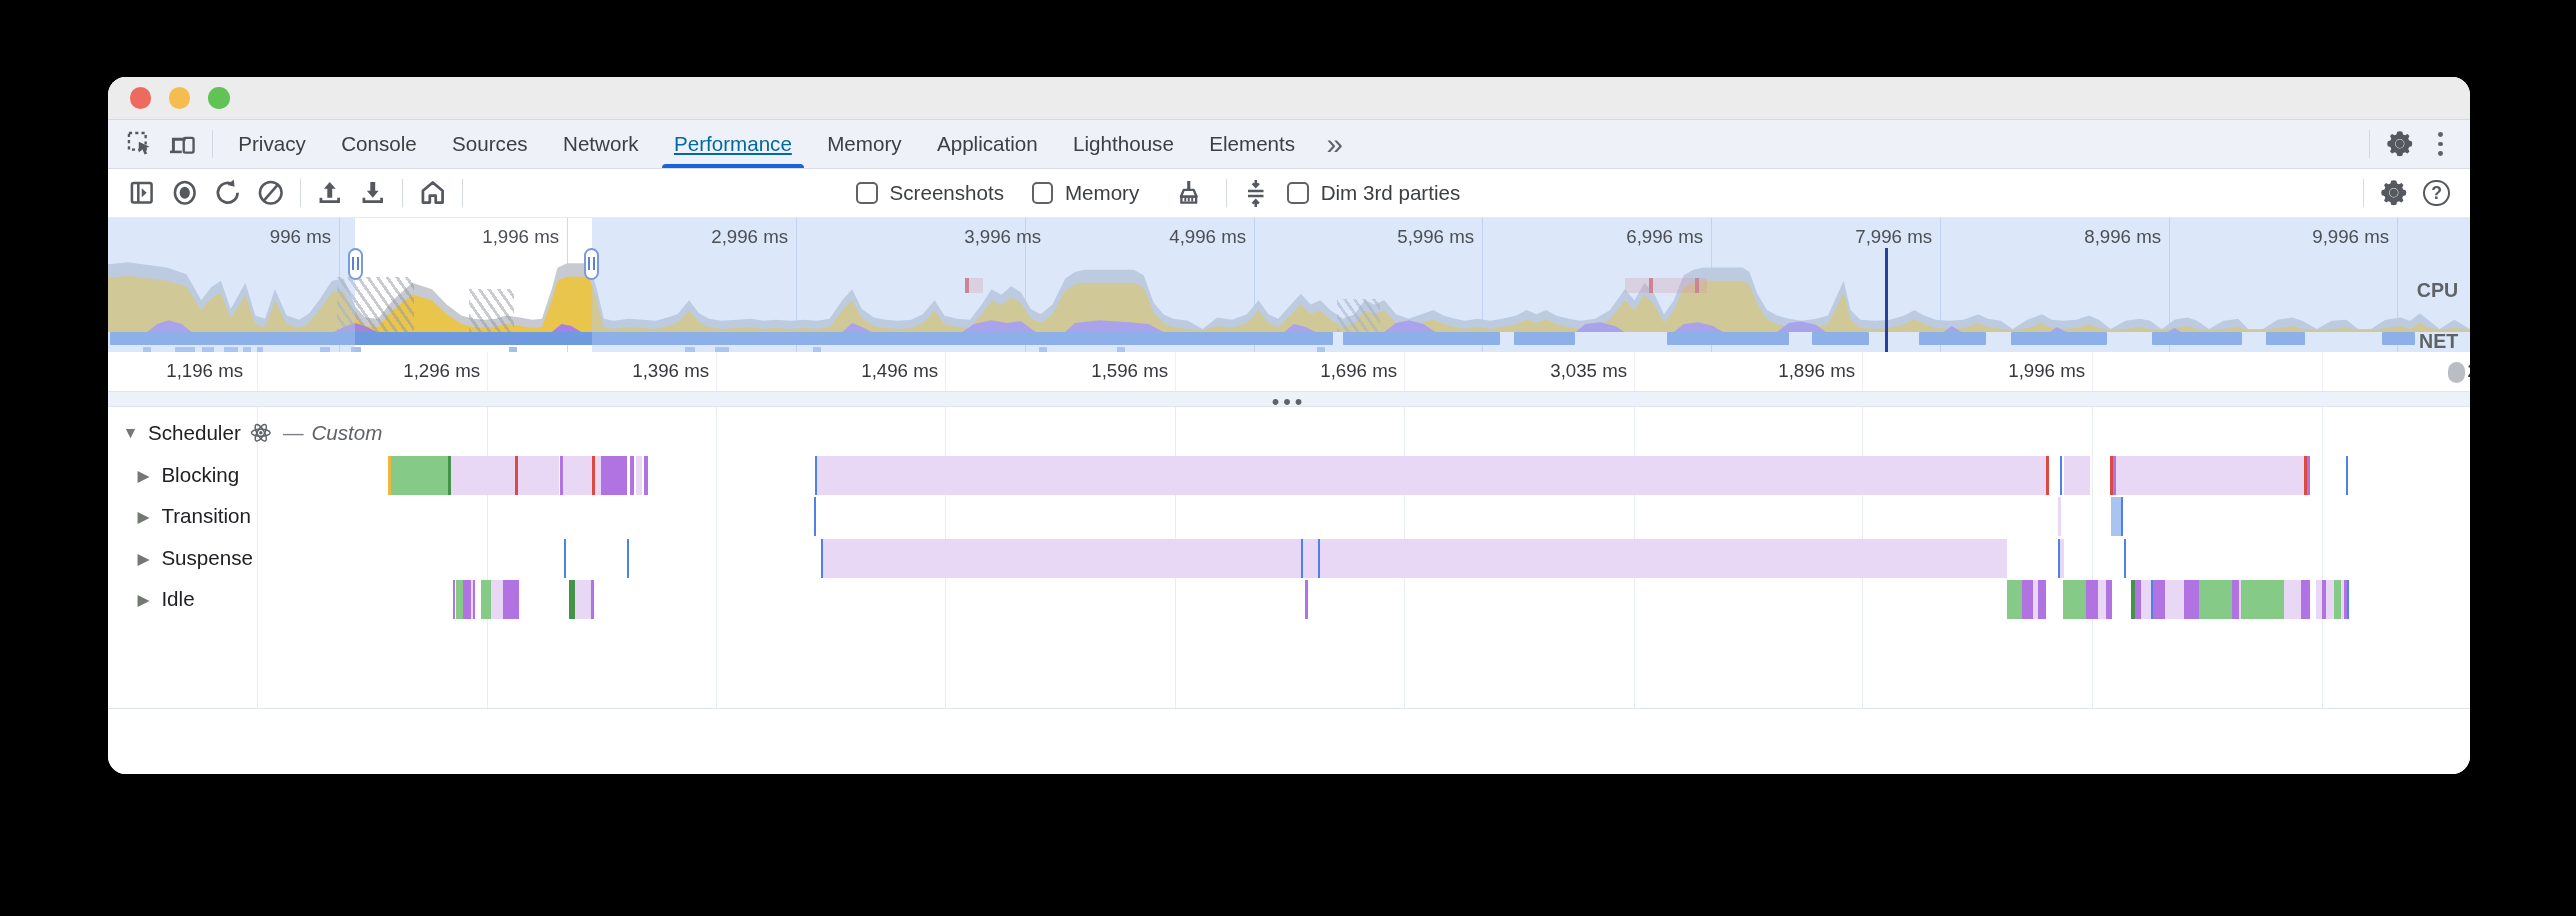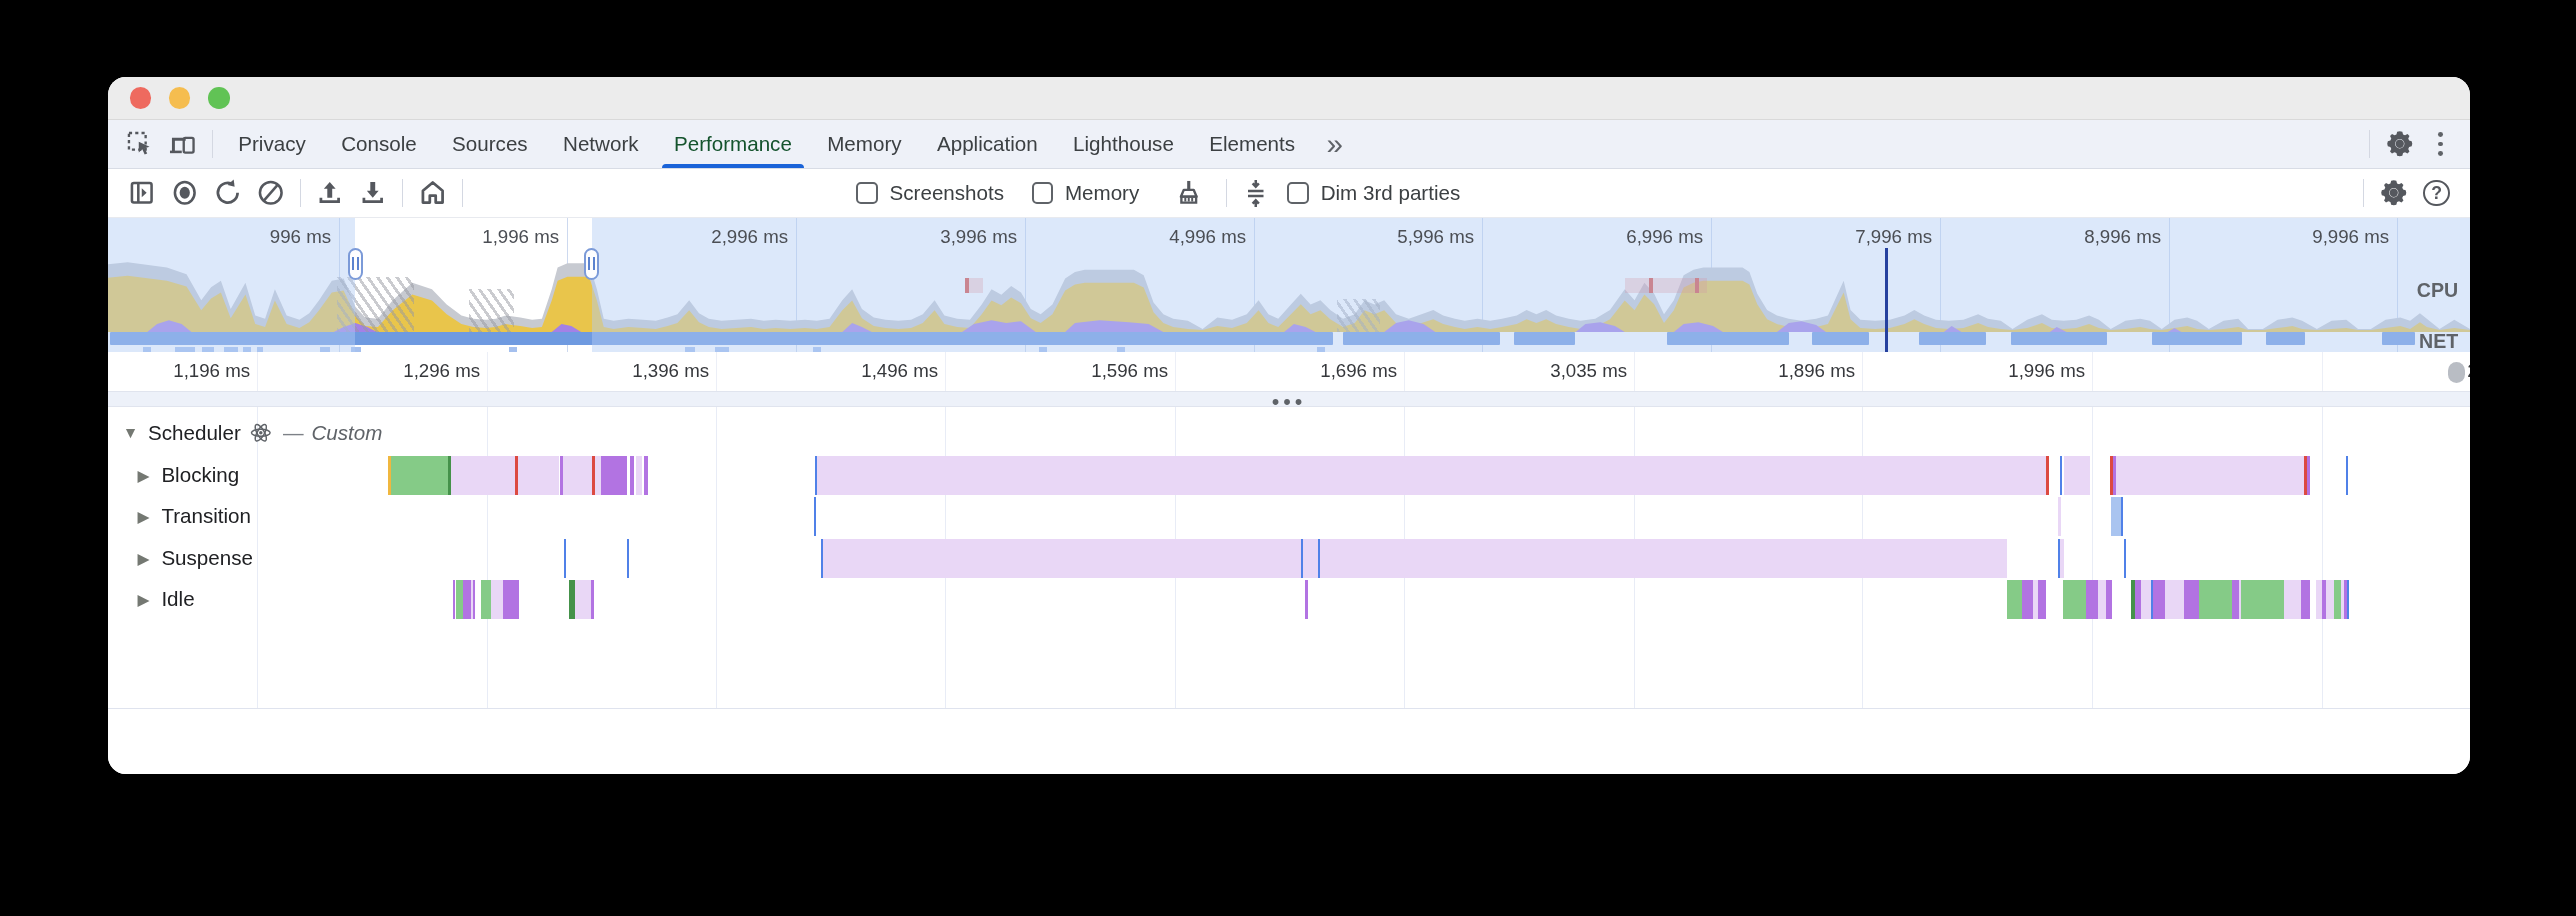--- a/index.html
+++ b/index.html
@@ -9,21 +9,21 @@
     border-radius:17.7px;box-shadow:0 23.6px 69px rgba(0,0,0,.65);overflow:hidden;}
   
   .titlebar{height:43px;background:#ececec;border-bottom:1px solid #d9d9d9;display:flex;align-items:center;padding-left:21.6px;}
   .tl{width:21.6px;height:21.6px;border-radius:50%;margin-right:17.7px;}
   
   .tabbar{height:49px;background:#eef1f8;border-bottom:1px solid #d8dce5;display:flex;align-items:center;padding:0 9.8px;}
   .iconbtn{width:43px;height:39px;display:flex;align-items:center;justify-content:center;border-radius:5.9px;flex:0 0 auto;color:#55585e;}
   .vsep{width:1px;height:27.5px;background:#d4d8e2;margin:0 7.9px;flex:0 0 auto;}
   .tabs{display:flex;align-items:stretch;height:100%;}
   .tab{display:flex;align-items:center;padding:0 17.7px;font-size:20.6px;color:#3c4043;position:relative;cursor:default;white-space:nowrap;}
-  .tab.active{color:#14532d;}
+  .tab.active{color:#0369a1;text-decoration:underline;}
   .tab.active::after{content:"";position:absolute;left:5.9px;right:5.9px;bottom:0;height:3.9px;border-radius:3.9px 3.9px 0 0;background:#1a63d8;}
   .morechev{font-size:29.5px;color:#5f6368;padding:0 13.7px;line-height:1;}
   .tabbar-right{margin-left:auto;display:flex;align-items:center;}
   .kebab{display:flex;flex-direction:column;gap:4.9px;align-items:center;justify-content:center;width:39px;height:39px;}
   .kebab i{width:4.9px;height:4.9px;border-radius:50%;background:#5f6368;}
   
   .ptoolbar{height:49px;background:#fff;border-bottom:1px solid #e8eaef;display:flex;align-items:center;padding:0 11.8px;position:relative;}
   .chk{display:flex;align-items:center;margin-right:27.5px;}
   .chk .box{width:21.6px;height:21.6px;border:2.5px solid #5f6368;border-radius:4.9px;margin-right:11.8px;background:#fff;}
   .chk .lbl{font-size:20.6px;color:#3c4043;white-space:nowrap;}
@@ -223,21 +223,21 @@
       </svg>
     <div class="sidelab" style="top:61px">CPU</div>
     <div class="sidelab" style="top:112px">NET</div>
   <div class="ov-grid" style="left: 231px;"></div>
       <div class="ov-label" style="left: 231px;">996 ms</div>
       <div class="ov-grid" style="left: 459px;"></div>
       <div class="ov-label" style="left: 459px;">1,996 ms</div>
       <div class="ov-grid" style="left: 688px;"></div>
       <div class="ov-label" style="left: 688px;">2,996 ms</div>
       <div class="ov-grid" style="left: 917px;"></div>
-      <div class="ov-label" style="left: 917px;">3,996 ms</div>
+      <div class="ov-label" style="left: 941px;">3,996 ms</div>
       <div class="ov-grid" style="left: 1146px;"></div>
       <div class="ov-label" style="left: 1146px;">4,996 ms</div>
       <div class="ov-grid" style="left: 1374px;"></div>
       <div class="ov-label" style="left: 1374px;">5,996 ms</div>
       <div class="ov-grid" style="left: 1603px;"></div>
       <div class="ov-label" style="left: 1603px;">6,996 ms</div>
       <div class="ov-grid" style="left: 1832px;"></div>
       <div class="ov-label" style="left: 1832px;">7,996 ms</div>
       <div class="ov-grid" style="left: 2061px;"></div>
       <div class="ov-label" style="left: 2061px;">8,996 ms</div>
@@ -285,21 +285,21 @@
       <div class="handle" style="left: 476px;">
         <i></i>
         <i></i>
       </div>
       <div class="cursorline" style="left: 1777px; background: rgb(38, 65, 158);"></div>
     </div>
 
   <div class="ruler" id="ruler">
     <div class="scrolldot"></div>
   <div class="ruler-grid" style="left: 149px;"></div>
-      <div class="ruler-label" style="left: 149px;">1,196 ms</div>
+      <div class="ruler-label" style="left: 142px;">1,196 ms</div>
       <div class="ruler-grid" style="left: 379px;"></div>
       <div class="ruler-label" style="left: 379px;">1,296 ms</div>
       <div class="ruler-grid" style="left: 608px;"></div>
       <div class="ruler-label" style="left: 608px;">1,396 ms</div>
       <div class="ruler-grid" style="left: 837px;"></div>
       <div class="ruler-label" style="left: 837px;">1,496 ms</div>
       <div class="ruler-grid" style="left: 1067px;"></div>
       <div class="ruler-label" style="left: 1067px;">1,596 ms</div>
       <div class="ruler-grid" style="left: 1296px;"></div>
       <div class="ruler-label" style="left: 1296px;">1,696 ms</div>

